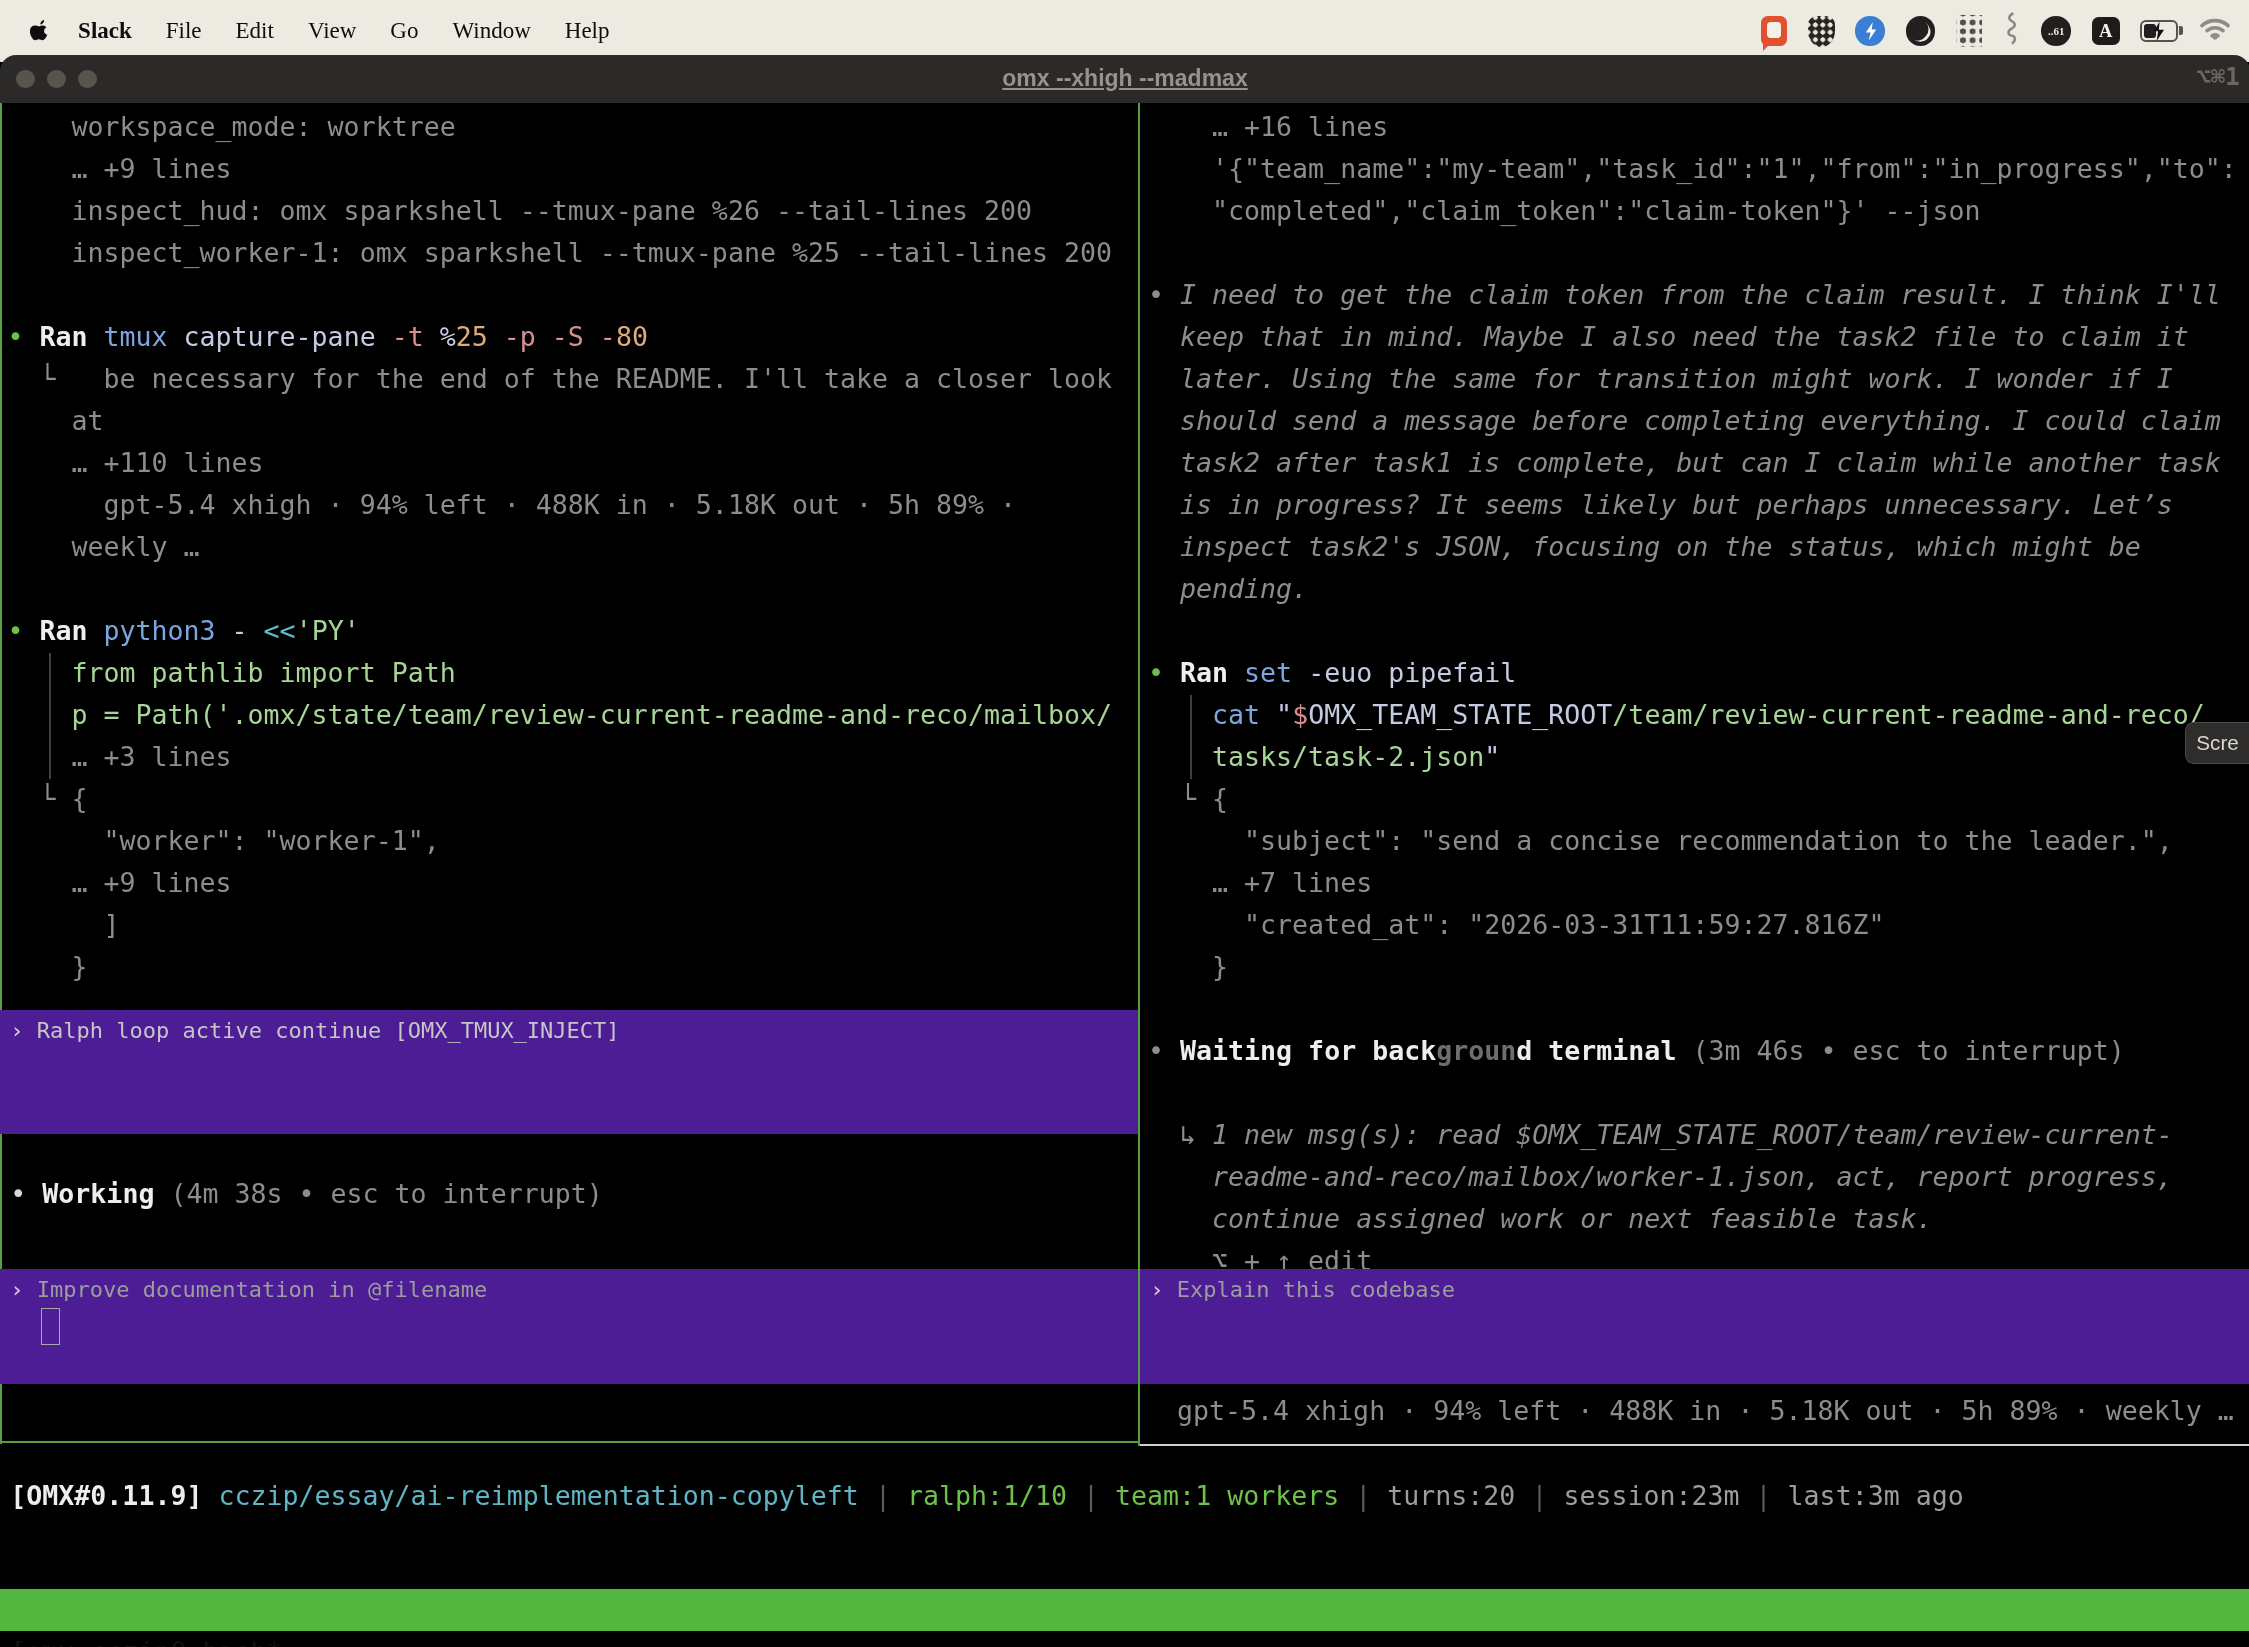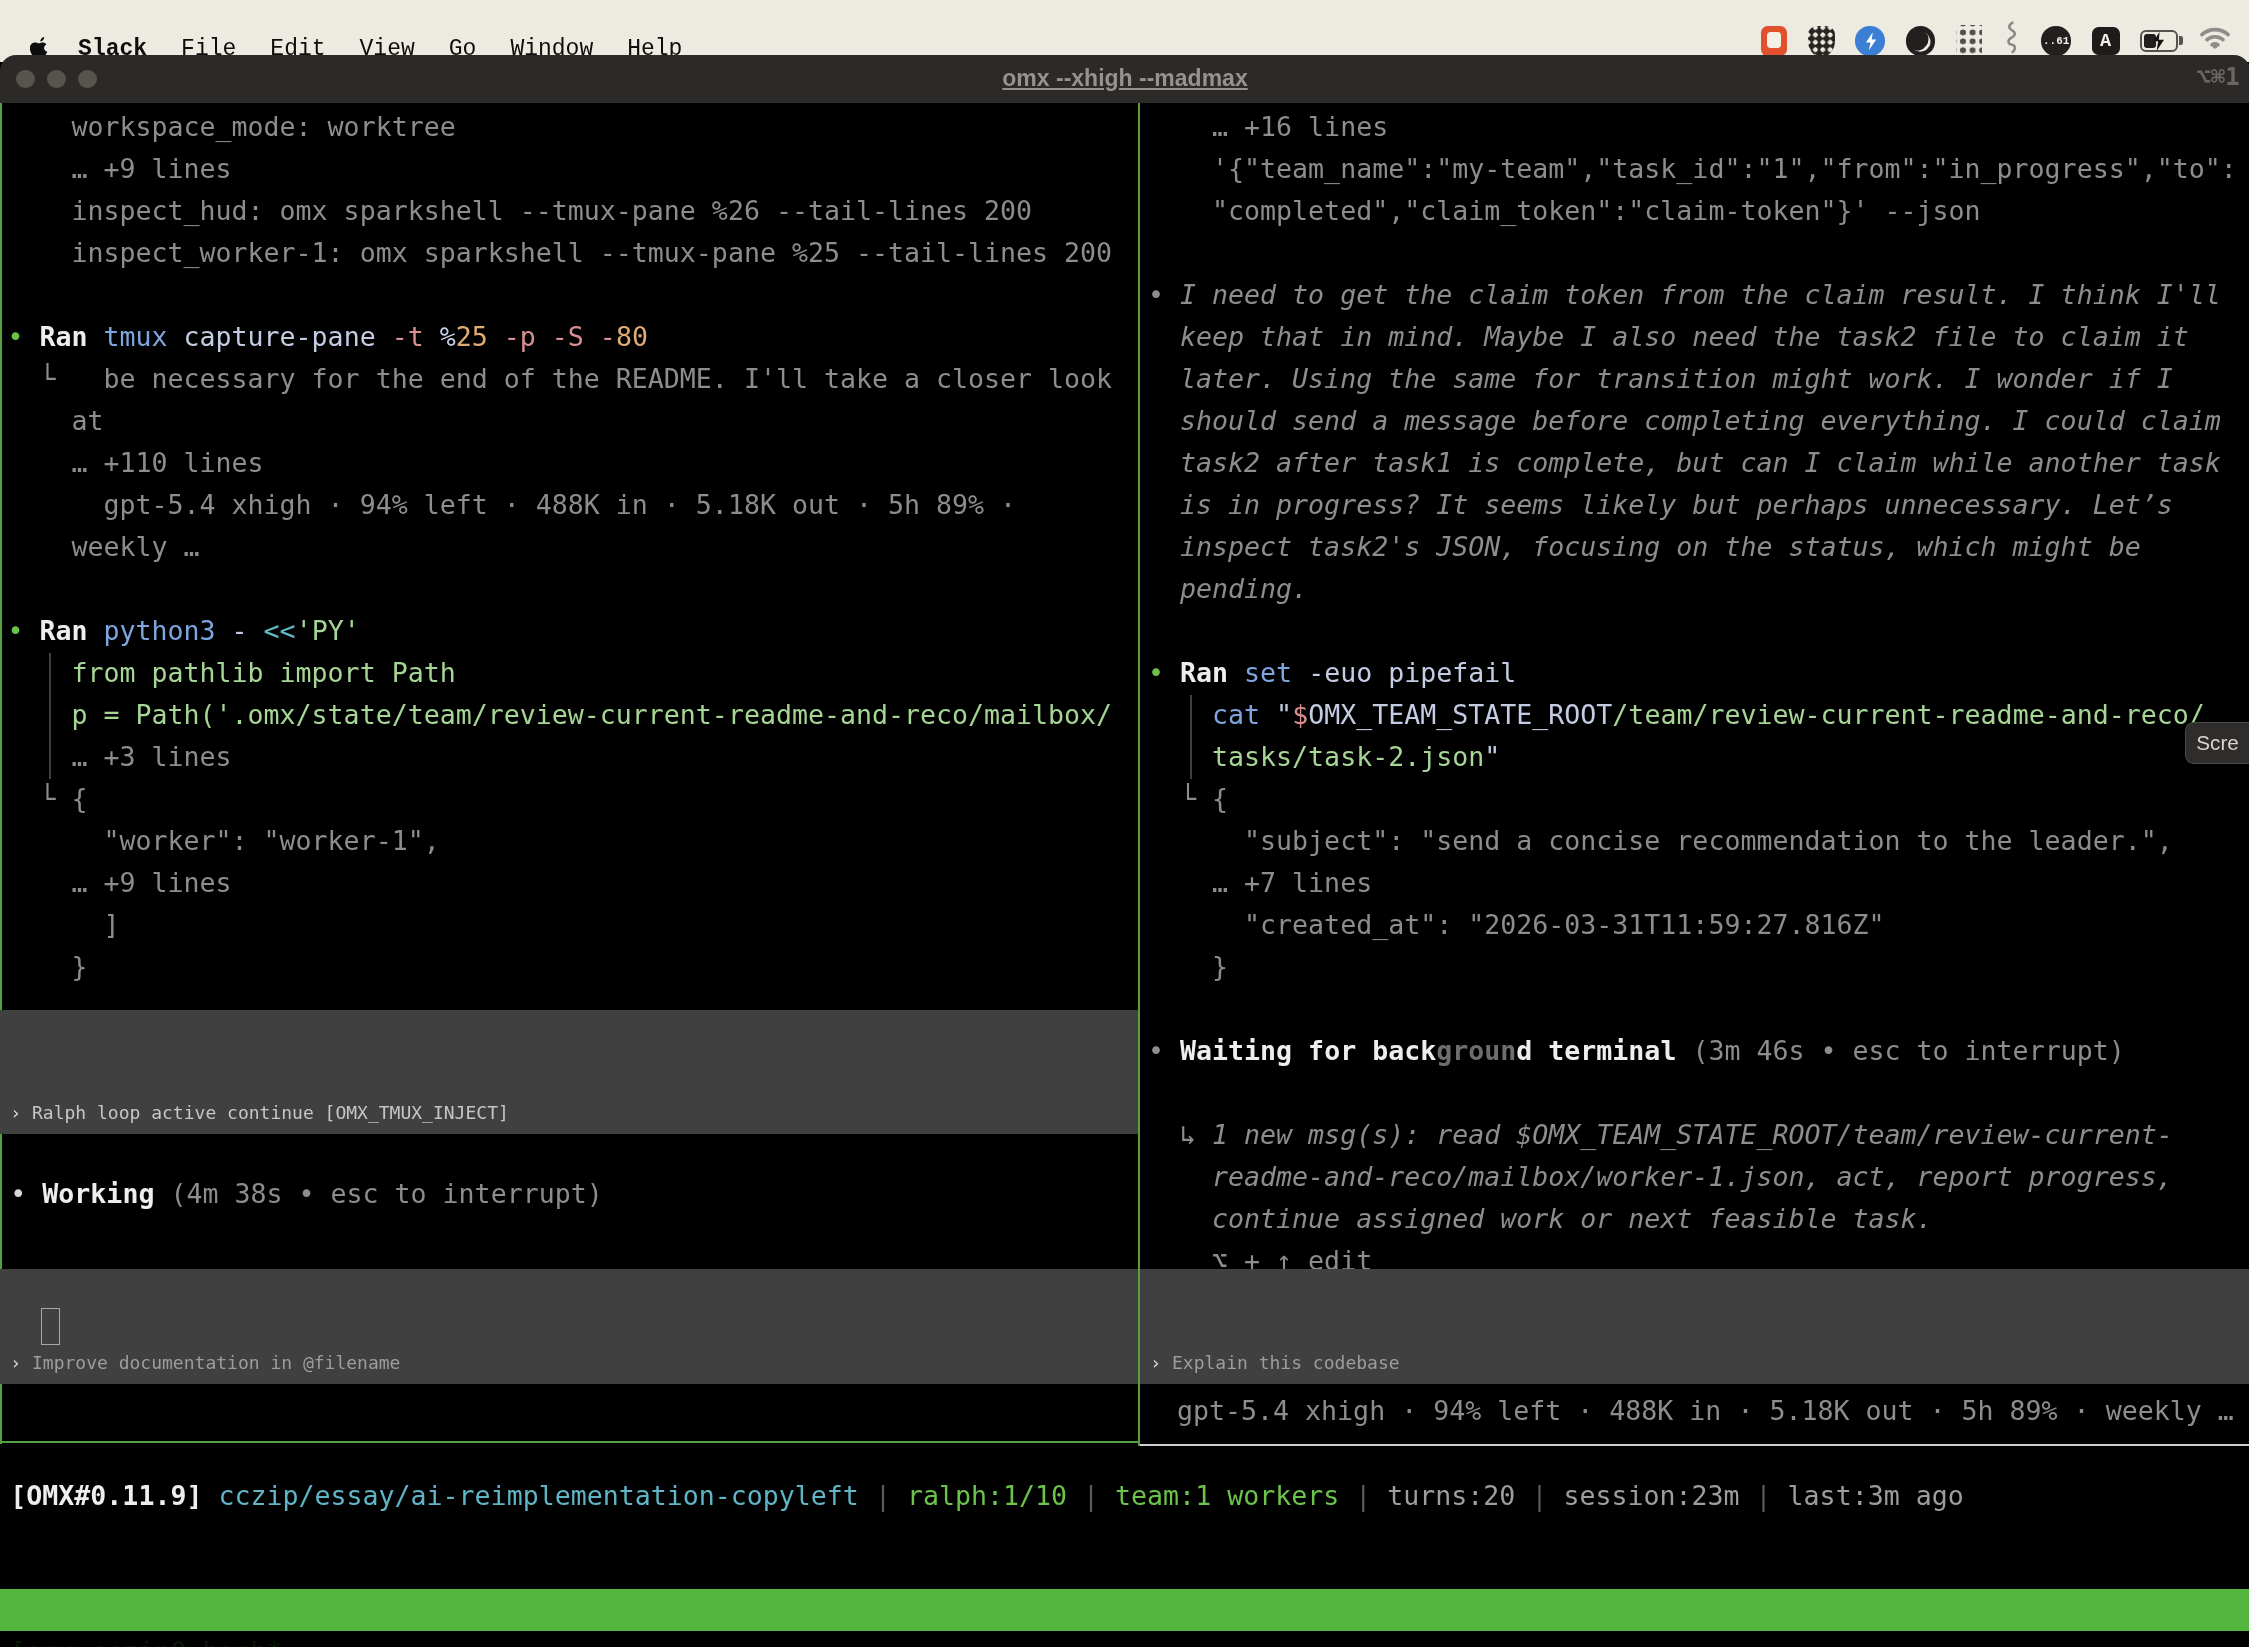--- a/index.html
+++ b/index.html
@@ -3,22 +3,22 @@
 <meta charset="utf-8">
 <style>
   html,body{margin:0;padding:0;}
   body{
     width:2250px;height:1648px;position:relative;overflow:hidden;
     background:#000;font-family:"DejaVu Sans Mono",monospace;
   }
   
   .menubar{
     position:absolute;top:0;left:0;width:2250px;height:62px;background:#edeae1;
-    display:flex;align-items:flex-end;color:#0d0d0d;
-    font-family:Liberation Mono, monospace;font-size:23px;
+    display:flex;align-items:center;color:#0d0d0d;
+    font-family:Liberation Serif, serif;font-size:23px;
   }
   .apple-logo{margin-left:29.5px;display:flex;align-items:center;}
   .menu-item{margin-left:34px;}
   .menu-item.app{font-weight:700;margin-left:26.6px;}
   .status-icons{margin-left:auto;display:flex;align-items:center;gap:20.7px;margin-right:19px;}
   .icon-slack{width:26.6px;height:29.5px;background:#e2512e;border-radius:6.6px;position:relative;}
   .icon-slack::before{content:"";position:absolute;left:6.6px;top:5.9px;width:13.3px;height:16px;background:#f3f0e8;border-radius:3.7px;}
   .icon-slack::after{content:"";position:absolute;left:2.2px;bottom:-5.2px;border-left:8px solid #e2512e;border-bottom:8px solid transparent;}
   .icon-shield{width:26.6px;height:31px;background:#262522;border-radius:10.3px 10.3px 14.8px 14.8px / 8.9px 8.9px 17.7px 17.7px;
     background-image:radial-gradient(#e9e6dd 2.2px, transparent 2.7px);background-size:7.4px 7.4px;background-position:3.7px 5.2px;}
@@ -45,21 +45,21 @@
   #left-rows{left:7.4px;width:1129px;}
   #right-rows{left:1148px;width:1102px;}
   .trow{height:42px;}
   .c-g{color:#8d8d8d;} .c-g2{color:#9d9d9d;} .c-w{color:#d8d8d8;}
   .c-wb{color:#eeeeee;font-weight:700;} .c-b{color:#7da5e0;} .c-lv{color:#c4cce4;margin-top:36px;}
   .c-pk{color:#d98f8f;} .c-or{color:#e0ac76;} .c-gr{color:#a6d595;} .c-cy{color:#62bcc9;}
   .c-bl{color:#6cc24a;} .c-i{color:#8d8d8d;font-style:italic;text-align:center;}
   .c-dim{color:#6e6e6e;font-weight:700;} .c-bn{color:#c6c6c6;}
   .c-cy2{color:#5fb4c5;} .c-grn{color:#6cc24a;} .c-sep{color:#5a5a5a;}
   .connector{position:absolute;width:1.5px;background:#3f3f3f;}
-  .band{position:absolute;background:#404040;font-size:18px;line-height:42px;white-space:pre;overflow:hidden;display:flex;align-items:flex-end;}
+  .band{position:absolute;background:#4c1d95;font-size:22px;line-height:42px;white-space:pre;overflow:hidden;display:flex;align-items:flex-start;}
   .band-inner{padding-left:10.3px;}
   .absrow{position:absolute;font-size:26.6px;line-height:42px;white-space:pre;overflow:hidden;}
   .cursor-box{position:absolute;width:17px;height:35px;border:1.5px solid #a8a8a8;}
   .pane-border-h{position:absolute;height:2.2px;}
   .pane-border-v{position:absolute;width:2.2px;}
   .green{background:#55a03f;}
   .white-line{background:#cfcfcf;}
   .tooltip{position:absolute;background:#2e2d2c;border:1.5px solid #4a4a48;border-right:none;border-radius:8.9px 0 0 8.9px;
     color:#d8d6d2;font-family:"Liberation Sans",sans-serif;font-size:20.7px;display:flex;align-items:center;padding-left:10.3px;}
   .tmuxbar{position:absolute;left:0;top:1486px;width:2250px;height:42px;background:#53b63e;color:#0a1a06;

